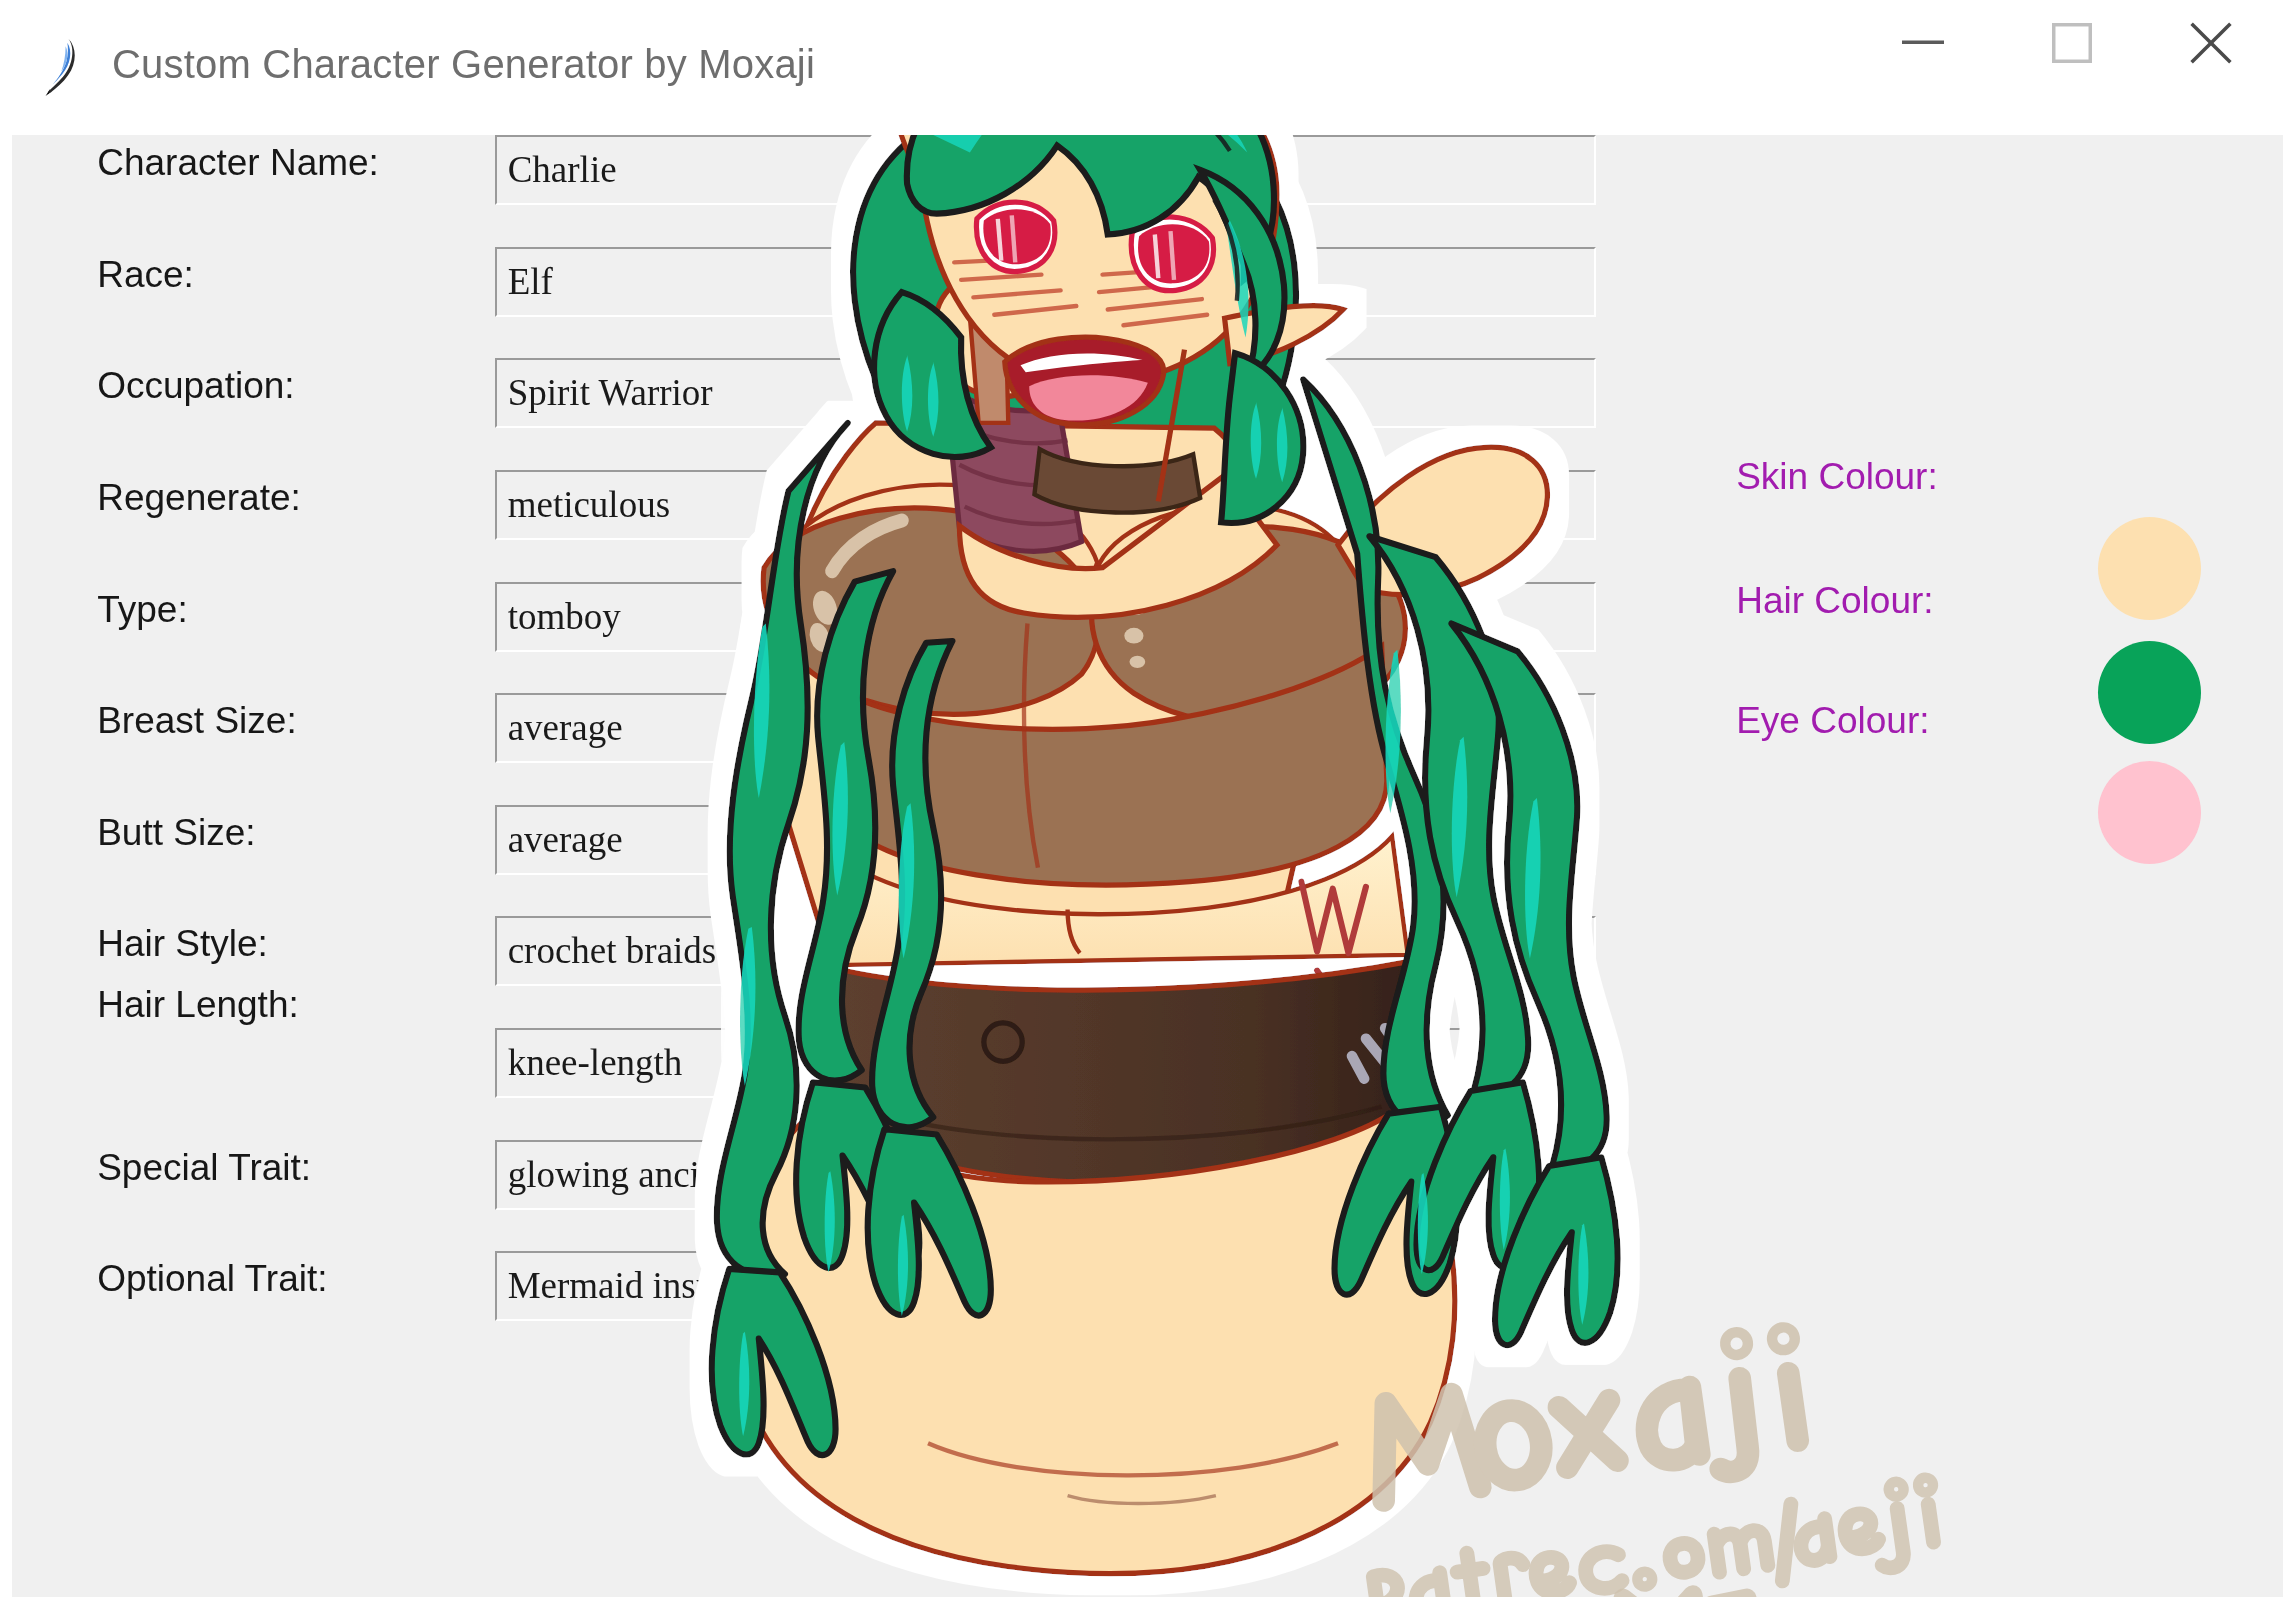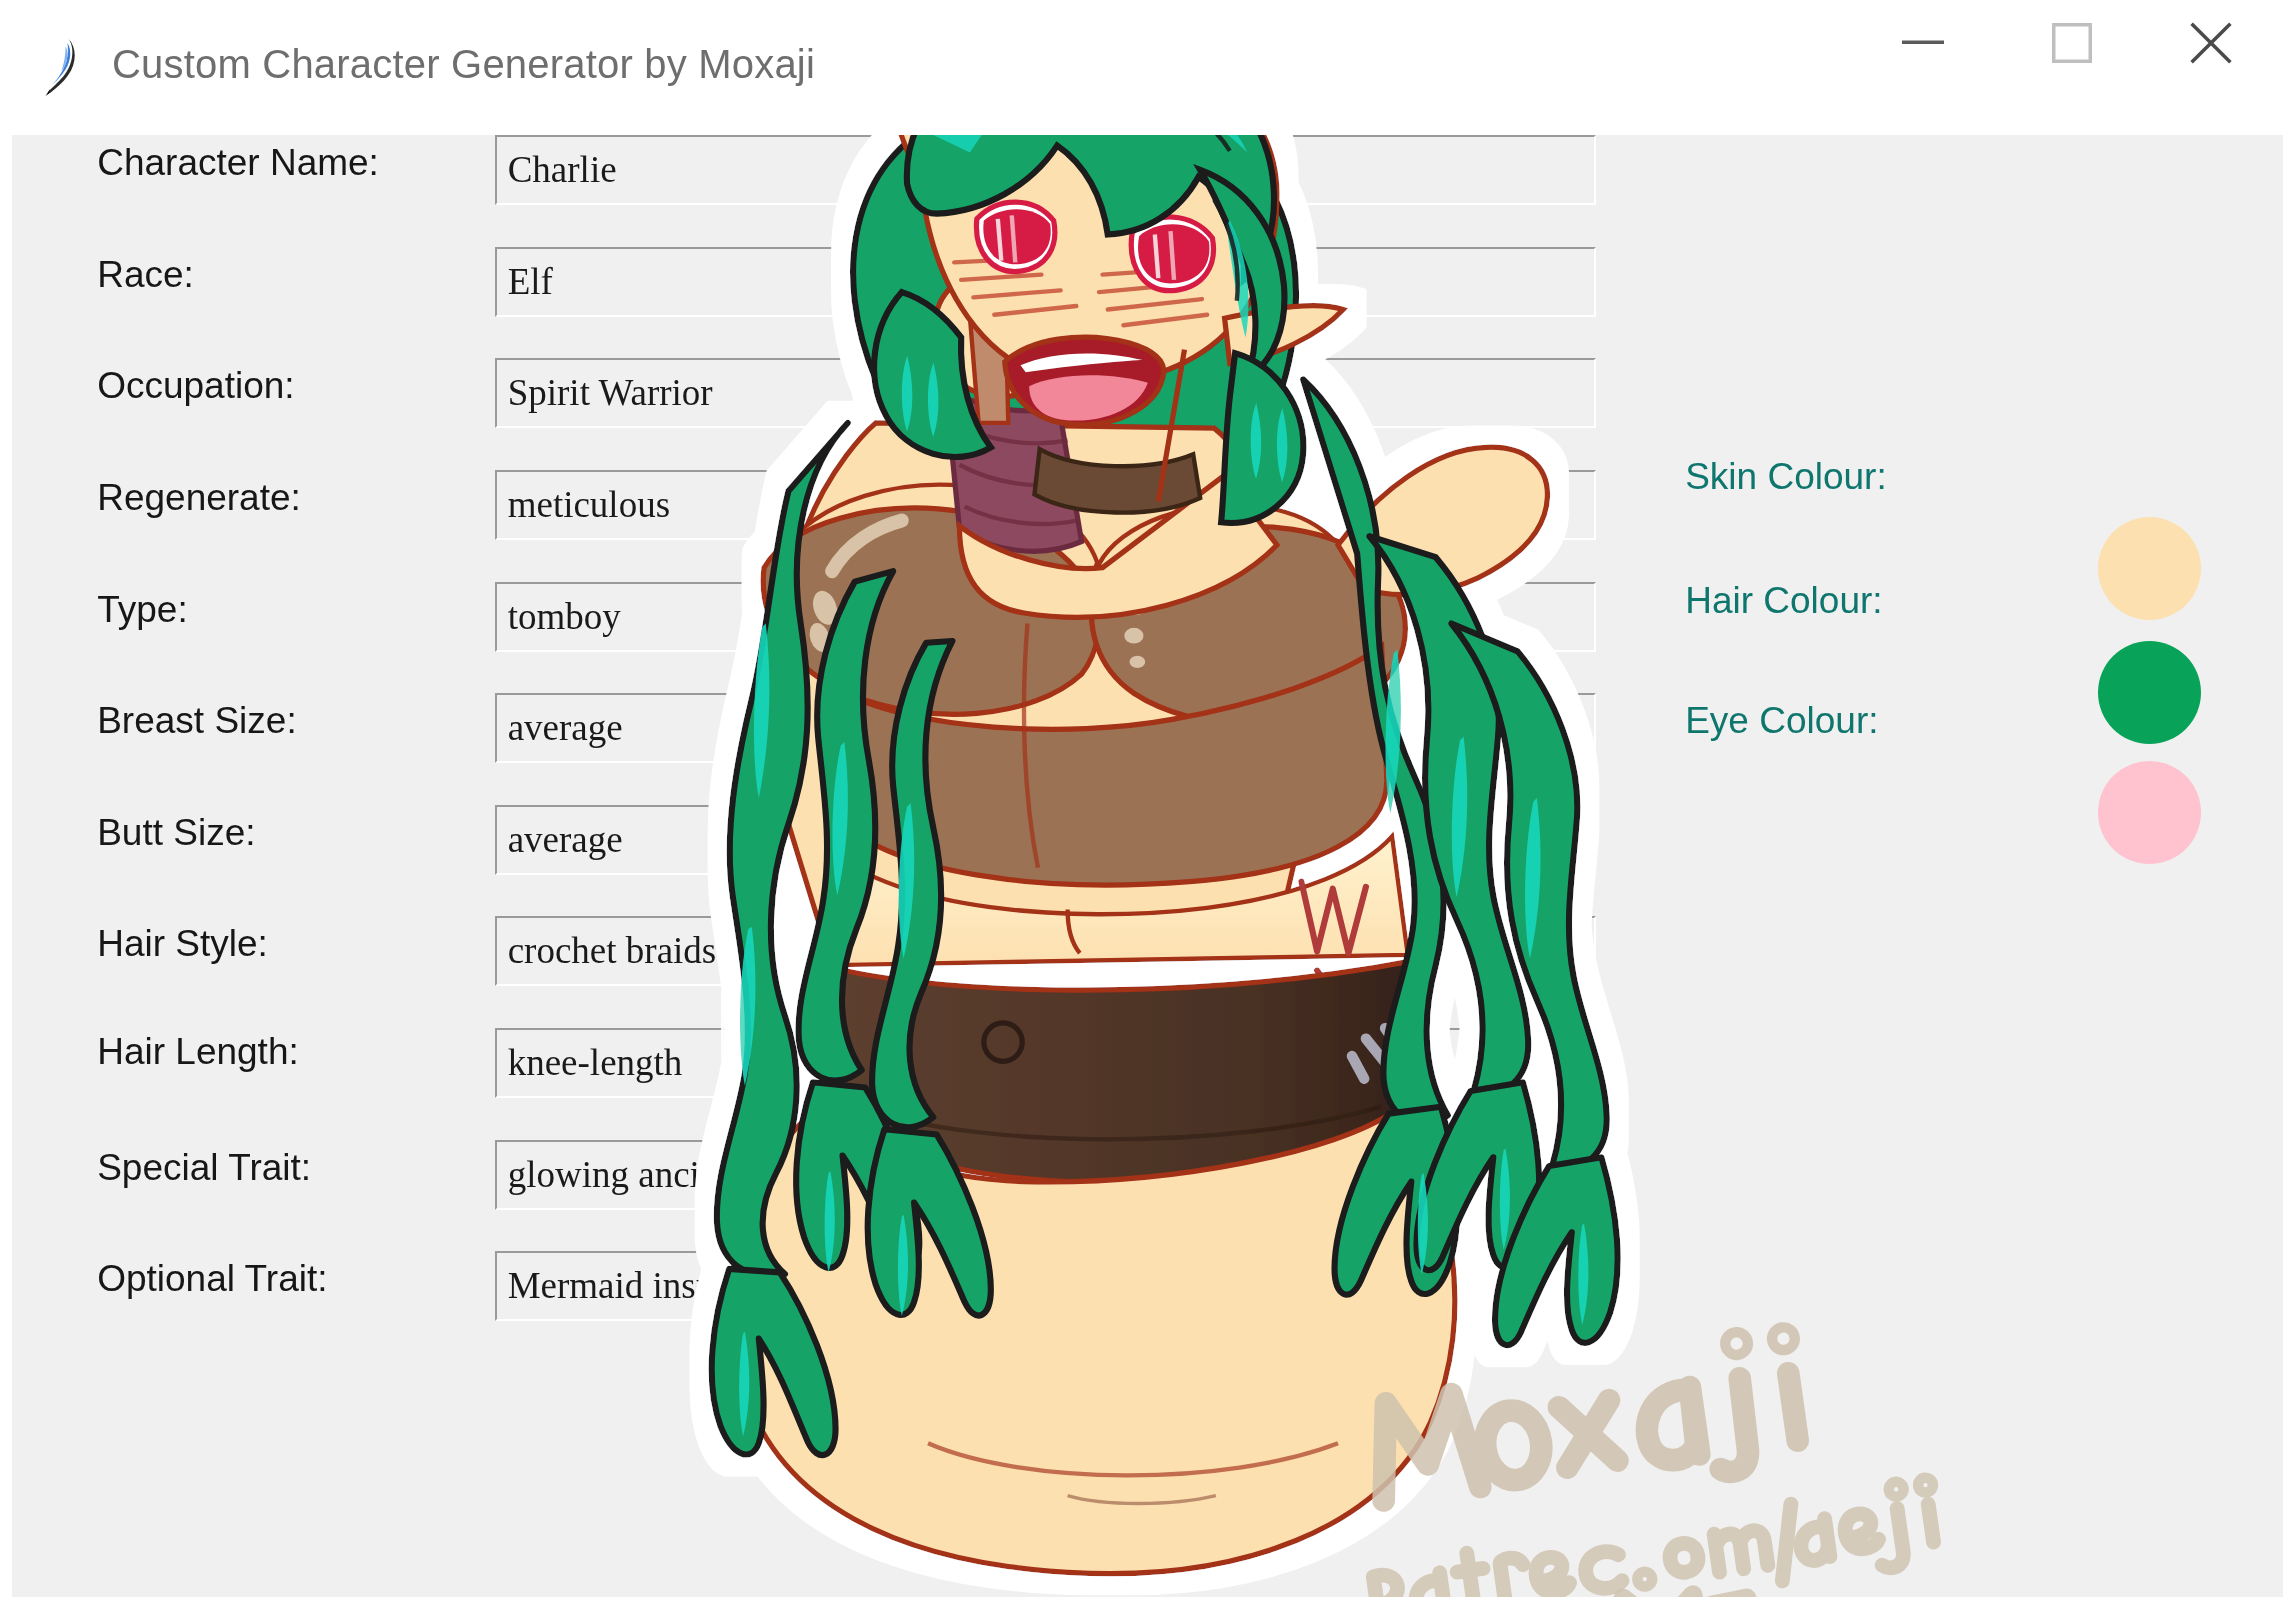--- a/index.html
+++ b/index.html
@@ -89,23 +89,23 @@
     height: 65px; line-height: 65px;
     font-size: 37px;
     color: #1a1a1a;
     white-space: nowrap;
     font-family: Liberation Serif, serif;
   }
 
   
   .colour-label {
     position: absolute;
-    left: 1673px;
+    left: 1724px;
     font-size: 37px;
-    color: #0f766e;
+    color: #a21caf;
     white-space: nowrap;
   }
   .colour-swatch {
     position: absolute;
     left: 2086px;
     width: 103px; height: 103px;
     border-radius: 50%;
   }
 
   
@@ -185,21 +185,21 @@
   <div id="client-area">
 
     <div class="form-label" style="top:7px">Character Name:</div>
     <div class="form-label" style="top:119px">Race:</div>
     <div class="form-label" style="top:230px">Occupation:</div>
     <div class="form-label" style="top:342px">Regenerate:</div>
     <div class="form-label" style="top:454px">Type:</div>
     <div class="form-label" style="top:565px">Breast Size:</div>
     <div class="form-label" style="top:677px">Butt Size:</div>
     <div class="form-label" style="top:788px">Hair Style:</div>
-    <div class="form-label" style="top:896px">Hair Length:</div>
+    <div class="form-label" style="top:849px">Hair Length:</div>
     <div class="form-label" style="top:1012px">Special Trait:</div>
     <div class="form-label" style="top:1123px">Optional Trait:</div>
 
     <div class="form-entry" style="top:0px">
       <span class="entry-text">Charlie</span>
     </div>
     <div class="form-entry" style="top:112px">
       <span class="entry-text">Elf</span>
     </div>
     <div class="form-entry" style="top:335px">

